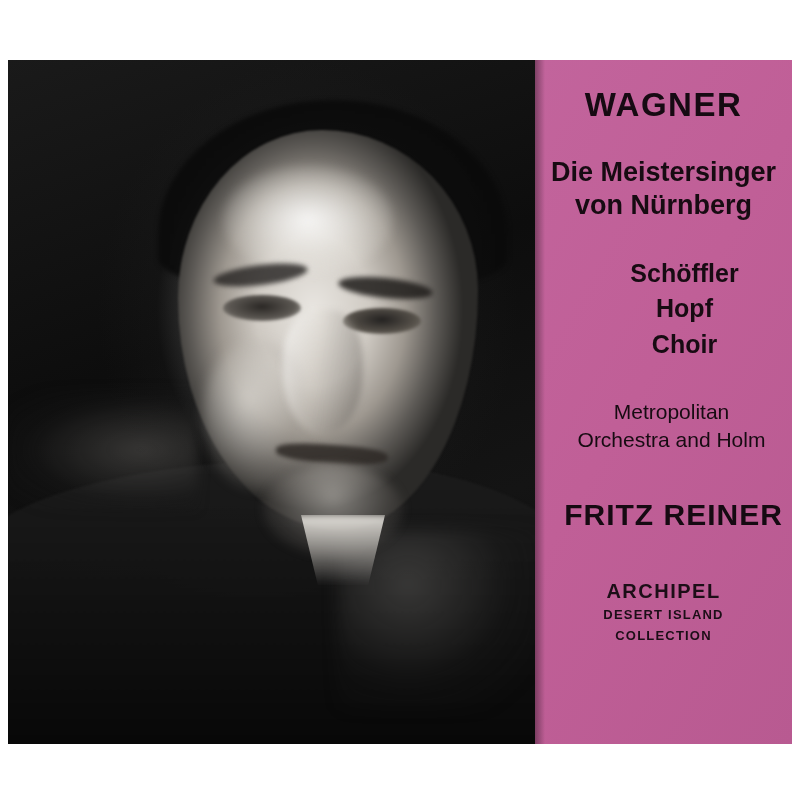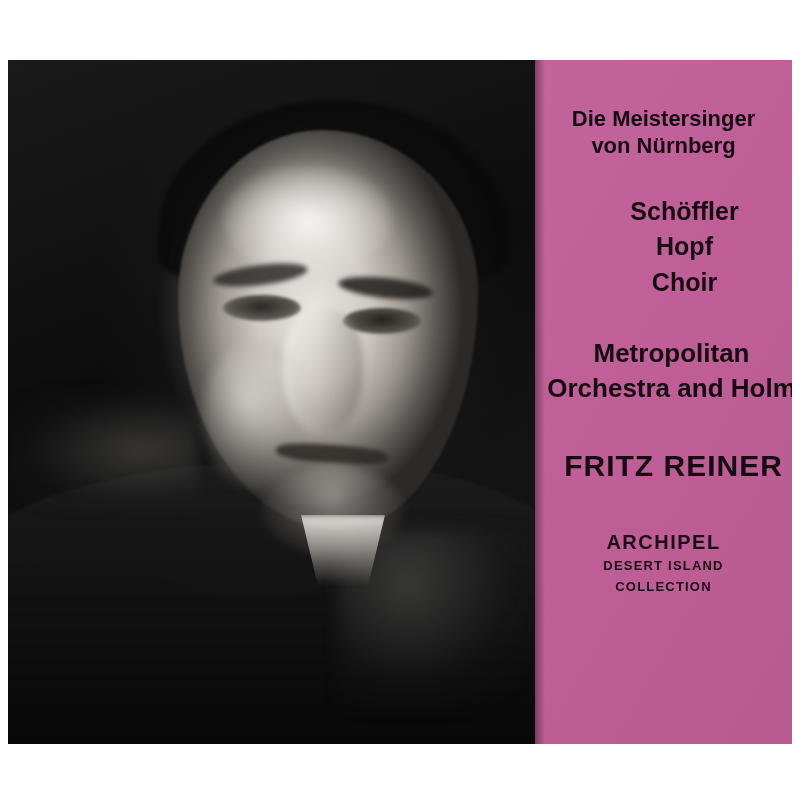--- a/index.html
+++ b/index.html
@@ -206,38 +206,38 @@
   }
   .t-block { text-align: center; width: 100%; }
   .composer {
     font-size: 33px;
     font-weight: bold;
     letter-spacing: 1.5px;
     color: #160a12;
     margin-top: 12px;
   }
   .work-title {
-    font-size: 22px;
+    font-size: 27px;
     font-weight: bold;
     line-height: 1.22;
     margin-top: 32px;
     color: #170b12;
   }
   .singers {
     margin-top: 34px;
     font-size: 25px;
     font-weight: bold;
     line-height: 1.42;
     color: #170b12;
     padding-left: 42px;
   }
   .ensemble {
     margin-top: 36px;
-    font-size: 26px;
-    font-weight: bold;
+    font-size: 21px;
+    font-weight: normal;
     line-height: 1.33;
     color: #170b12;
     margin-left: 16px;
   }
   .conductor {
     margin-top: 44px;
     font-size: 30px;
     font-weight: bold;
     letter-spacing: 1px;
     color: #160a12;
@@ -291,20 +291,21 @@
     <div class="eye-right"></div>
     <div class="nose"></div>
     <div class="mouth"></div>
     <div class="chin"></div>
     <div class="collar"></div>
   </div>
 
   <div class="text-panel">
     <div class="spine-shadow"></div>
 
+    <div class="t-block composer">WAGNER</div>
 
     <div class="t-block work-title">
       <div>Die Meistersinger</div>
       <div>von Nürnberg</div>
     </div>
 
     <div class="t-block singers">
       <div>Schöffler</div>
       <div>Hopf</div>
       <div>Choir</div>

